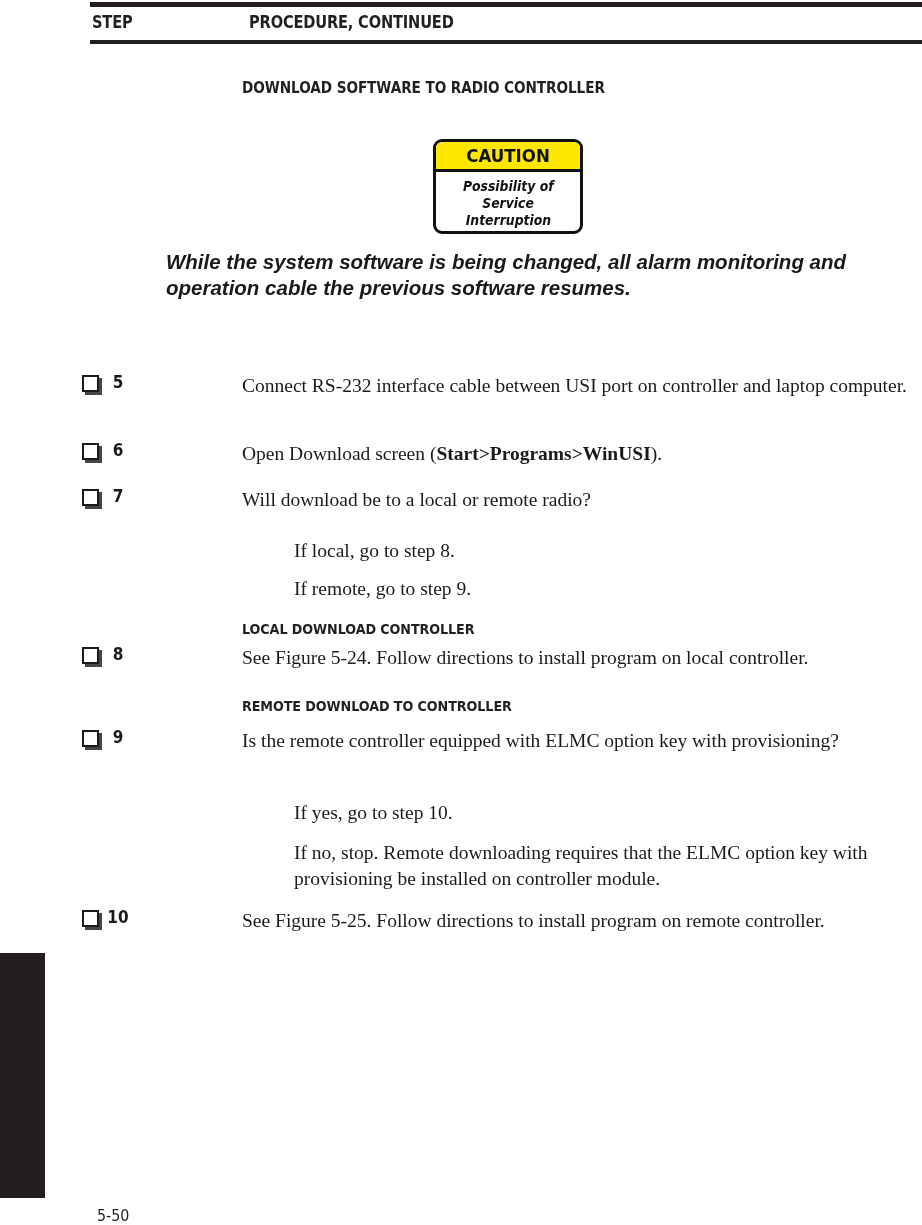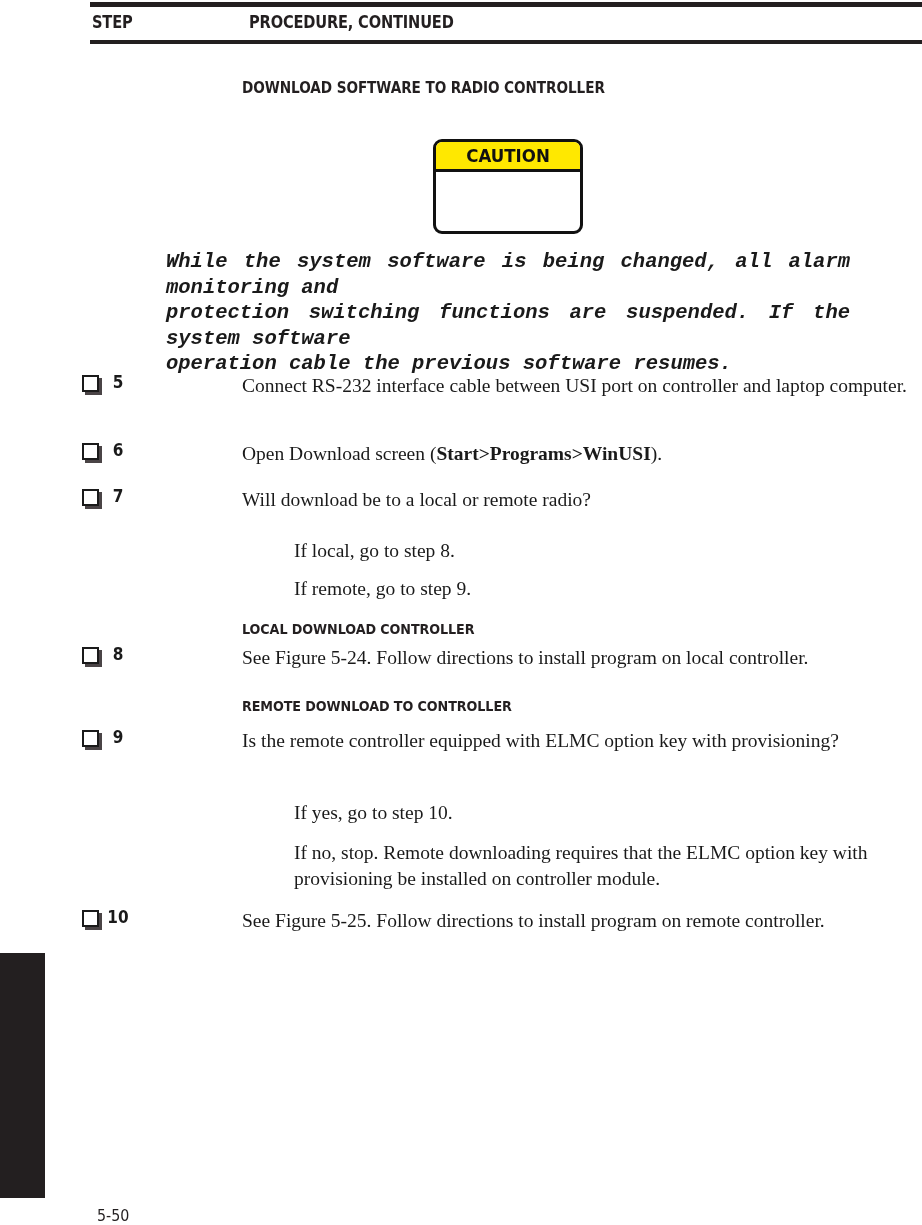--- a/index.html
+++ b/index.html
@@ -74,21 +74,21 @@
     display:block;
     font-family:"DejaVu Sans", sans-serif;
     font-style:italic; font-weight:bold; font-size:13.5px;
     line-height:17px; color:#111; text-align:center;
     transform:scaleX(0.92);
   }
 
   
   .warn-para {
     position:absolute; left:166px; top:249px; width:684px;
-    font-family:Liberation Mono, monospace;
+    font-family:Liberation Sans, sans-serif;
     font-weight:bold; font-style:italic;
     font-size:20.5px; line-height:25.5px;
     text-align:justify; text-justify:inter-word;
     color:#1a1a1a;
   }
   .warn-para > span { display:block; }
 
   
   .step-row { position:absolute; left:0; width:922px; }
   .chk {
@@ -152,25 +152,29 @@
   <div class="hdr-step">STEP</div>
   <div class="hdr-proc">PROCEDURE, CONTINUED</div>
   <div class="rule-bottom"></div>
 
   <div class="main-title">DOWNLOAD SOFTWARE TO RADIO CONTROLLER</div>
 
   <div class="caution-box">
     <div class="caution-head">
       <span>CAUTION</span>
     </div>
+    <div class="caution-body">
+      <span>Possibility of</span>
+      <span>Service</span>
+      <span>Interruption</span>
+    </div>
   </div>
 
   <div class="warn-para">
     <span>While the system software is being changed, all alarm monitoring and</span>
-    <span>protection switching functions are suspended. If the system software</span>
     <span>operation cable the previous software resumes.</span>
   </div>
 
   <div class="step-row" style="top:373px;">
     <div class="chk" style="top:2px;"></div>
     <div class="step-num" style="top:-1px;">5</div>
     <div class="step-text" style="top:0px;">Connect RS-232 interface cable between USI port on controller and laptop computer.</div>
   </div>
 
   <div class="step-row" style="top:441px;">

